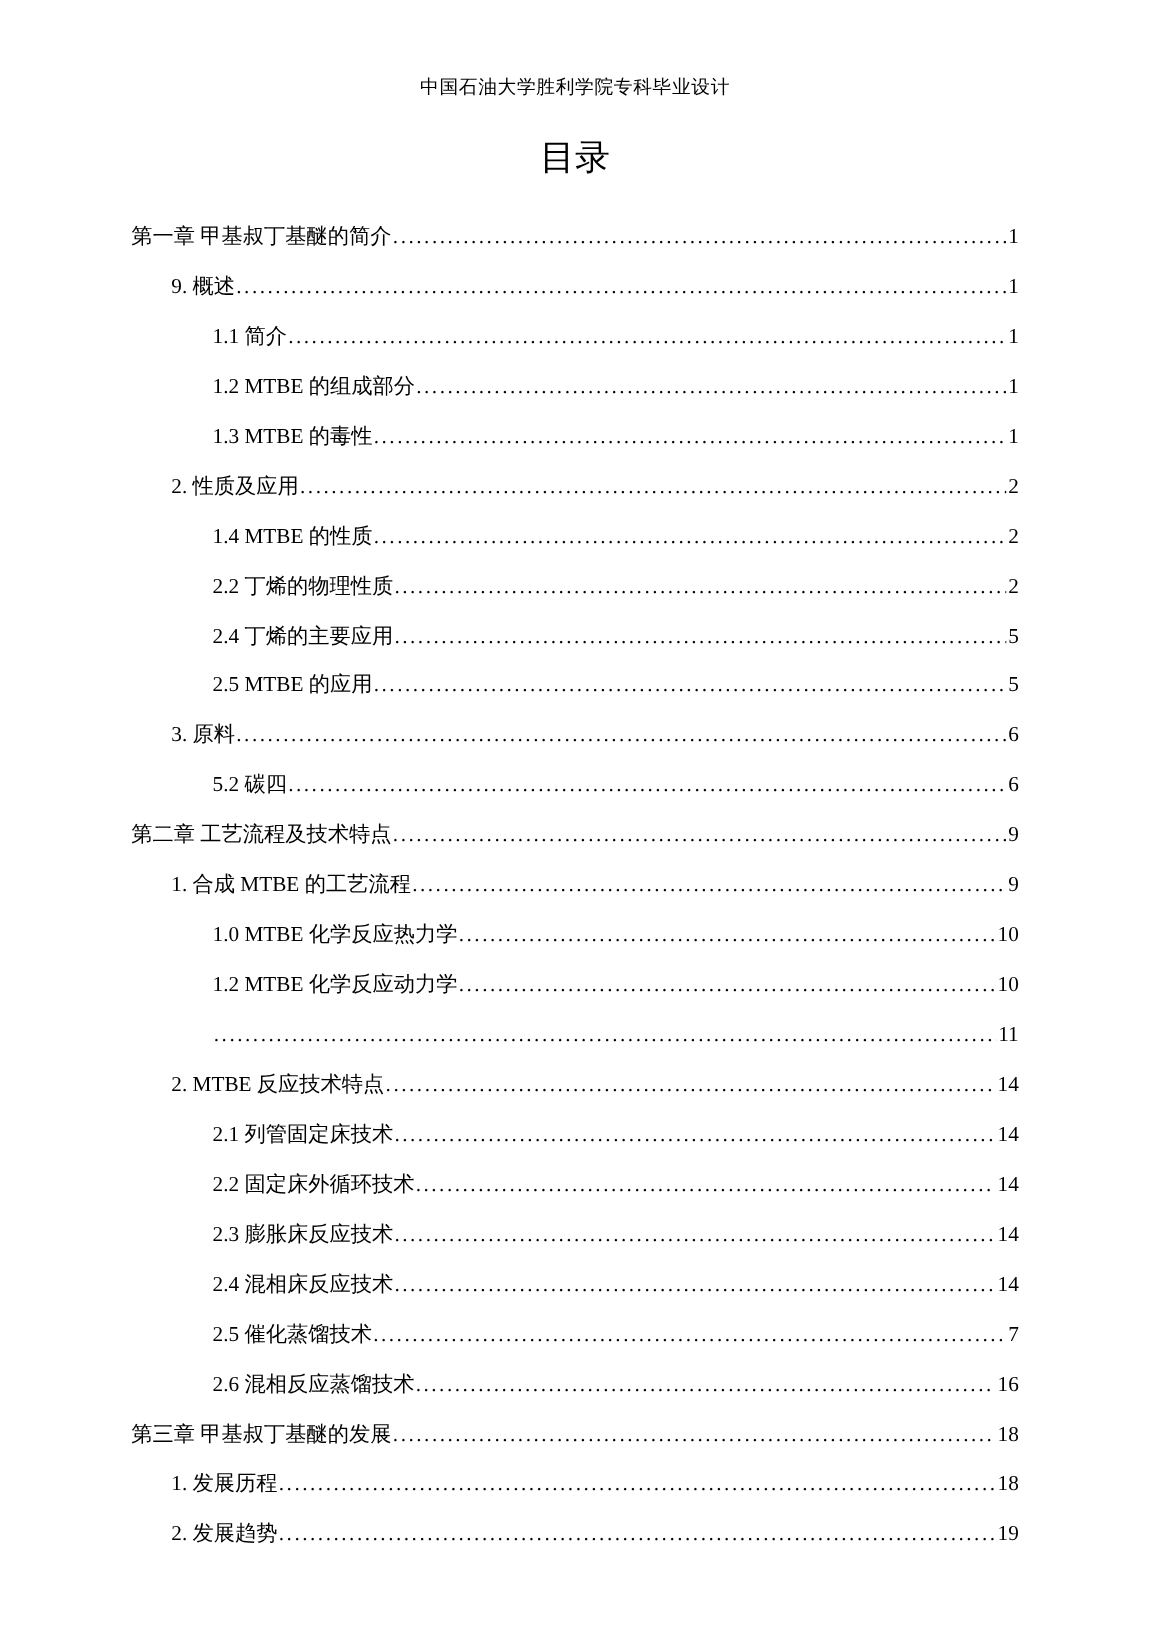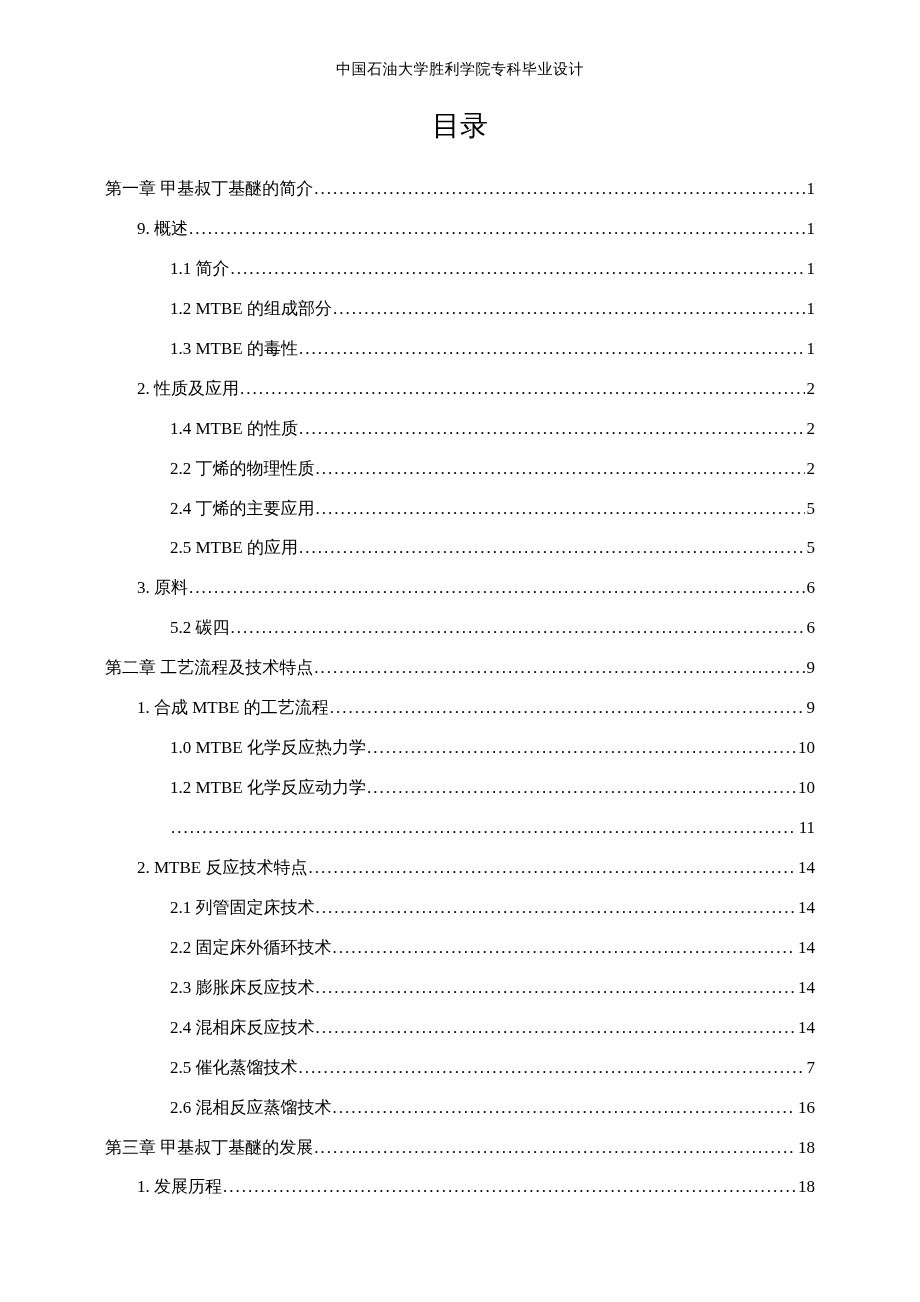--- a/index.html
+++ b/index.html
@@ -186,13 +186,18 @@
     <div class="toc-entry indent-0">
       <span class="toc-label">第三章   甲基叔丁基醚的发展 </span>
       <span class="toc-dots"></span>
       <span class="toc-page">18</span>
     </div>
     <div class="toc-entry indent-1">
       <span class="toc-label">1.  发展历程</span>
       <span class="toc-dots"></span>
       <span class="toc-page">18</span>
     </div>
+    <div class="toc-entry indent-1">
+      <span class="toc-label">2.  发展趋势</span>
+      <span class="toc-dots"></span>
+      <span class="toc-page">19</span>
+    </div>
   </div>
 
 </body></html>

